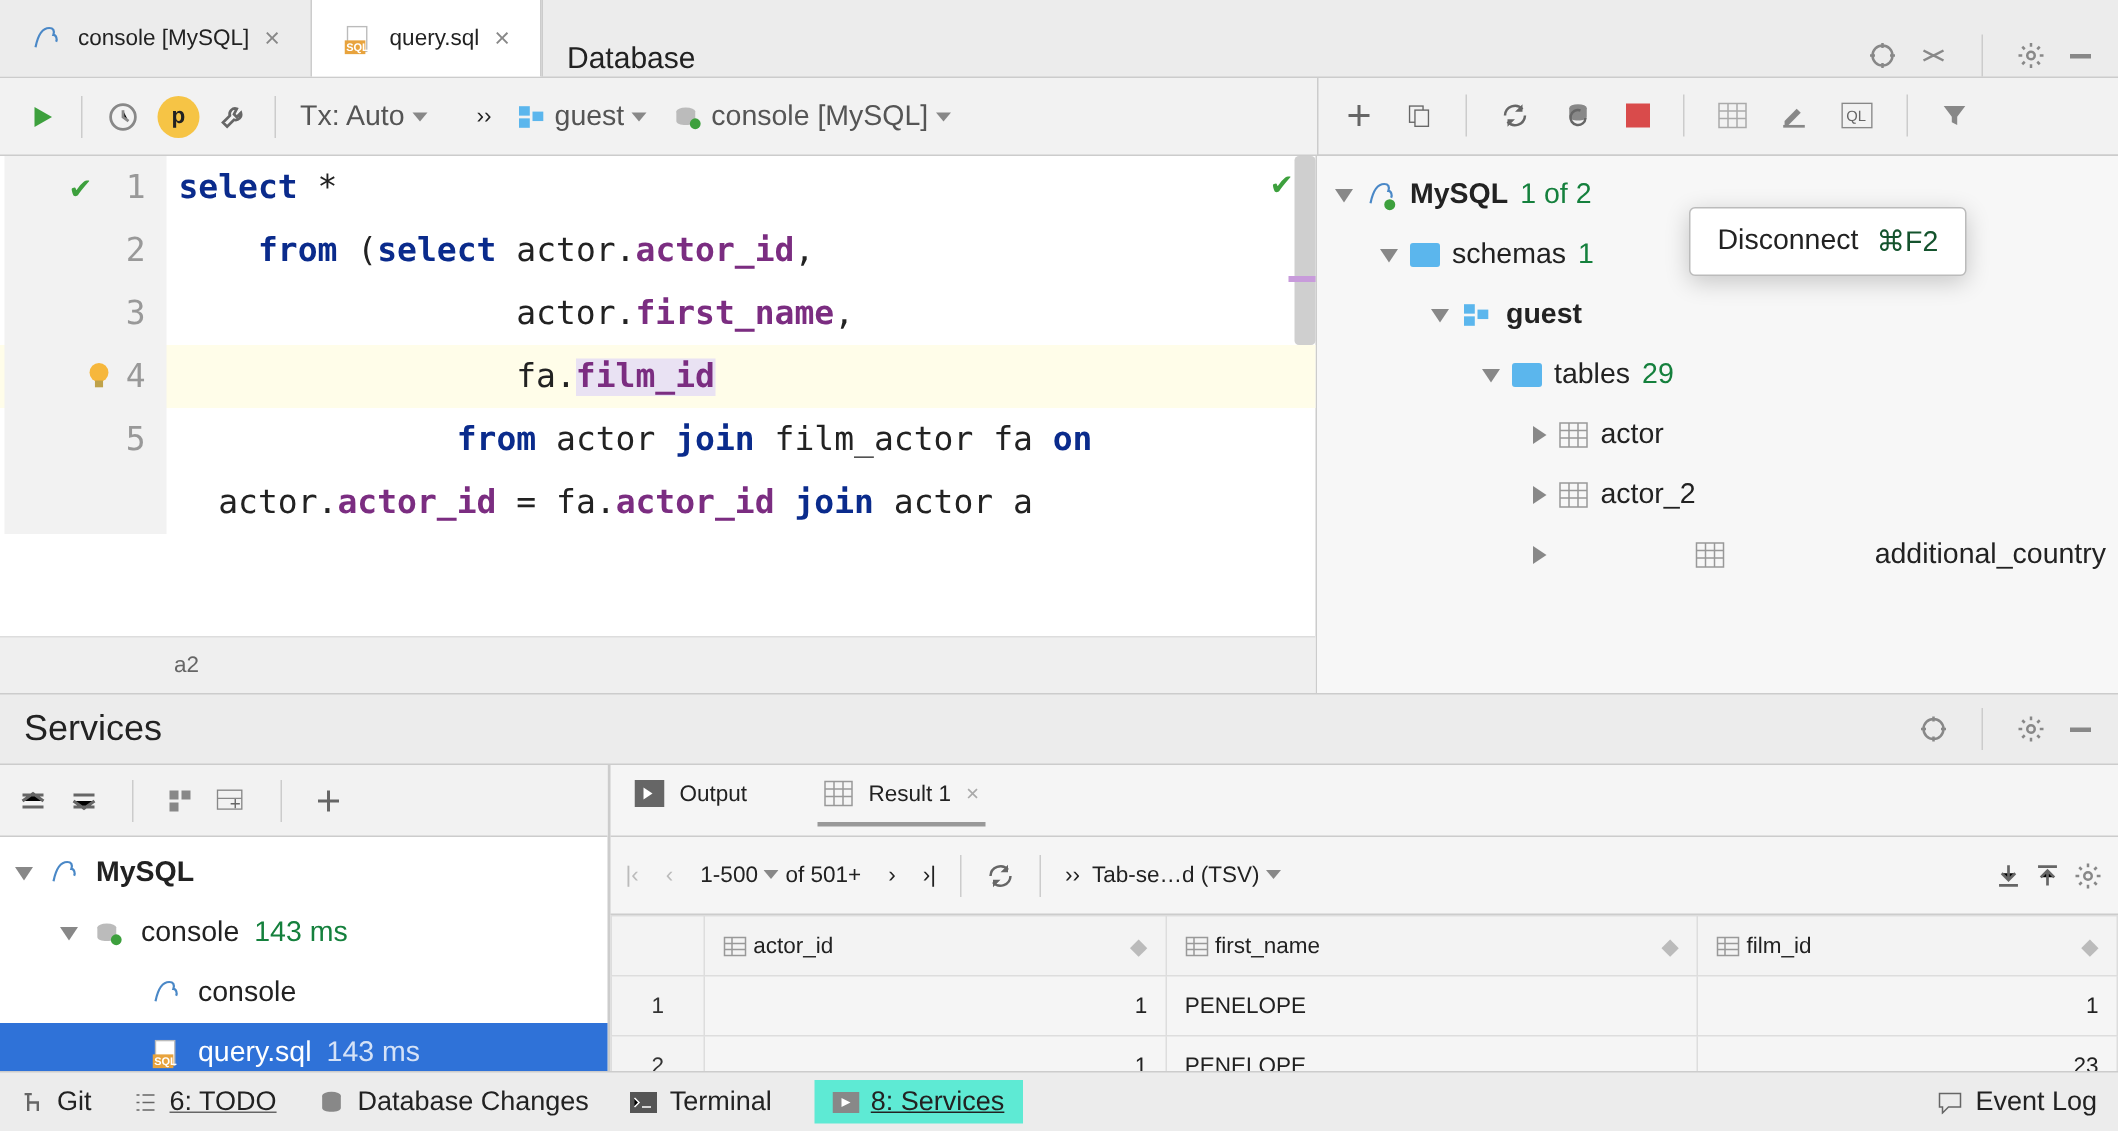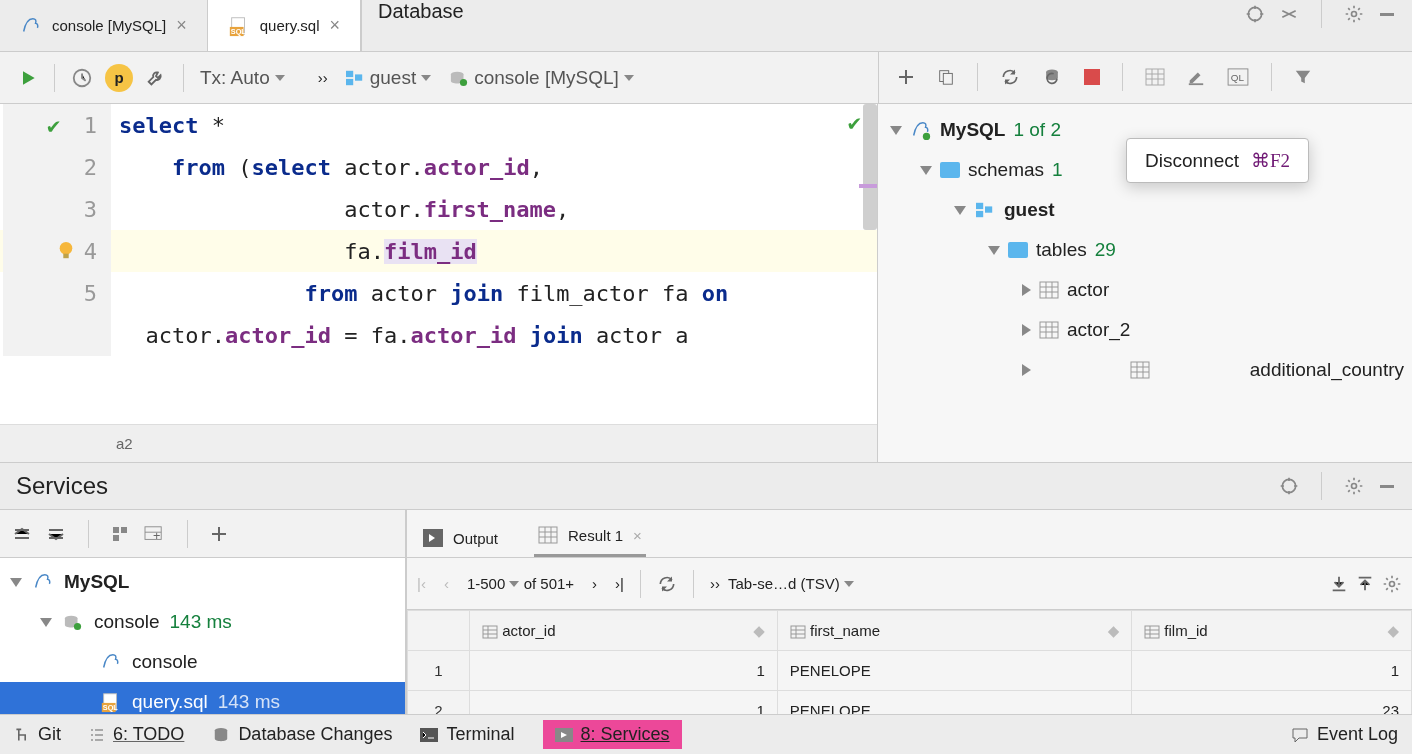--- a/index.html
+++ b/index.html
@@ -5,21 +5,21 @@
   * { box-sizing: border-box; margin: 0; padding: 0; }
   body { font-family: -apple-system, "Segoe UI", sans-serif; font-size: 15px; color: #222; background: #f5f5f5; width: 1412px; height: 754px; overflow: hidden; position: relative; }
   .icon { display: inline-flex; align-items: center; justify-content: center; }
   svg { display: block; }
 
   
   .editor-tabs { display: flex; height: 52px; background: #ececec; border-bottom: 1px solid #ccc; align-items: stretch; }
   .editor-tab { display: flex; align-items: center; gap: 10px; padding: 0 20px; border-right: 1px solid #ccc; background: #ececec; cursor: pointer; }
   .editor-tab.active { background: #fff; }
   .editor-tab .close { color: #888; font-size: 18px; }
-  .database-header { flex: 1; display: flex; align-items: flex-start; padding: 0 16px; justify-content: space-between; border-left: 1px solid #ccc; }
+  .database-header { flex: 1; display: flex; align-items: flex-end; padding: 0 16px; justify-content: space-between; border-left: 1px solid #ccc; }
 
   .toolbar-row { display: flex; height: 52px; align-items: center; border-bottom: 1px solid #ccc; background: #f2f2f2; }
   .tb-btn { padding: 6px 8px; display: inline-flex; align-items: center; gap: 4px; cursor: pointer; }
   .tb-sep { width: 1px; height: 28px; background: #ccc; margin: 0 8px; }
   .tb-group { display: flex; align-items: center; }
   .badge-p { width:28px; height:28px; border-radius:50%; background:#f6c445; display:inline-flex; align-items:center; justify-content:center; font-weight:bold; margin:0 4px; }
 
   .main { display: flex; height: 358px; }
   .editor-area { width: 878px; display: flex; flex-direction: column; background: #fff; border-right: 1px solid #ccc; position: relative; }
   .editor-content { display: flex; flex: 1; position: relative; }
@@ -39,47 +39,47 @@
 
   .db-panel { flex:1; background:#f7f7f7; display:flex; flex-direction:column; }
   .db-toolbar { display:flex; align-items:center; height:52px; padding:0 10px; border-bottom:1px solid #ccc; gap:6px; }
   .db-tree { flex:1; padding:6px 8px; position:relative; font-size:19px; }
   .tree-row { display:flex; align-items:center; height:40px; gap:8px; }
   .chevron { width:0; height:0; border-left:6px solid transparent; border-right:6px solid transparent; border-top:9px solid #888; }
   .chevron.right { border:none; border-top:6px solid transparent; border-bottom:6px solid transparent; border-left:9px solid #888; }
   .folder-icon { width:20px; height:16px; background:#5bb6ed; border-radius:2px; position:relative; }
   .count-badge { color:#15803d; }
   .context-menu { position:absolute; top:34px; left:248px; background:#fff; border:1px solid #bbb; box-shadow:0 4px 16px rgba(0,0,0,0.2); padding:10px 18px; display:flex; align-items:center; gap:12px; border-radius:4px; }
-  .shortcut { color:#701a75;font-family:Liberation Serif, serif; }
+  .shortcut { color:#14532d; }
 
   
   .services-header { height:48px; background:#ececec; border-top:1px solid #ccc; border-bottom:1px solid #ccc; display:flex; align-items:center; padding:0 16px; justify-content:space-between; }
   .services-body { display:flex; height:240px; }
   .svc-left-icons { width:64px; background:#f2f2f2; border-right:1px solid #ddd; display:flex; flex-direction:column; align-items:center; padding-top:10px; gap:14px; position:relative; }
   .svc-left-icons .bottom-chev { position:absolute; bottom:10px; }
   .svc-tree-toolbar { display:flex; height:48px; align-items:center; border-bottom:1px solid #ccc; gap:14px; padding:0 12px; background:#f2f2f2; }
   .svc-tree { padding:4px 0; font-size:19px; }
   .svc-tree .row { display:flex; align-items:center; height:40px; padding:0 10px; gap:10px; }
   .svc-tree .selected { background:#2f72d8; color:#fff; }
   .svc-right { flex:1; display:flex; flex-direction:column; border-left:1px solid #ccc; }
-  .svc-tabs { display:flex; height:48px; align-items:flex-end; padding:0 12px; gap:32px; border-bottom:1px solid #ccc; }
+  .svc-tabs { display:flex; height:48px; align-items:flex-start; padding:0 12px; gap:43px; border-bottom:1px solid #ccc; }
   .svc-tab { display:flex; align-items:center; gap:10px; padding:10px 4px; }
   .svc-tab.active { border-bottom:3px solid #999; }
   .result-toolbar { display:flex; height:52px; align-items:center; padding:0 10px; gap:8px; border-bottom:1px solid #ccc; }
   .result-table { flex:1; overflow:hidden; }
   .result-table table { width:100%; border-collapse:collapse; }
   .result-table th, .result-table td { border:1px solid #ddd; padding:6px 12px; height:40px; }
   .result-table th { background:#f3f3f3; text-align:left; font-weight:normal; }
   .rownum { background:#f3f3f3; text-align:center; width:62px; color:#333; }
   .num-cell { text-align:right; }
   .sort-icon { float:right; color:#bbb; }
 
   .bottom-bar { position:absolute; bottom:0; left:0; right:0; height:40px; background:#ececec; border-top:1px solid #ccc; display:flex; align-items:center; padding:0 14px; gap:28px; font-size:18px; }
   .bottom-bar .item { display:flex; align-items:center; gap:8px; }
-  .bottom-bar .active-item { background:#ec4899; padding:4px 12px; }
+  .bottom-bar .active-item { background:#5eead4; padding:4px 12px; }
   .bottom-bar .spacer { flex:1; }
 
   .red-square { width:16px; height:16px; background:#d94b4b; }
 </style>
 </head>
 <body>
 
 <div class="editor-tabs">
   <div class="editor-tab">
     <span class="icon">

